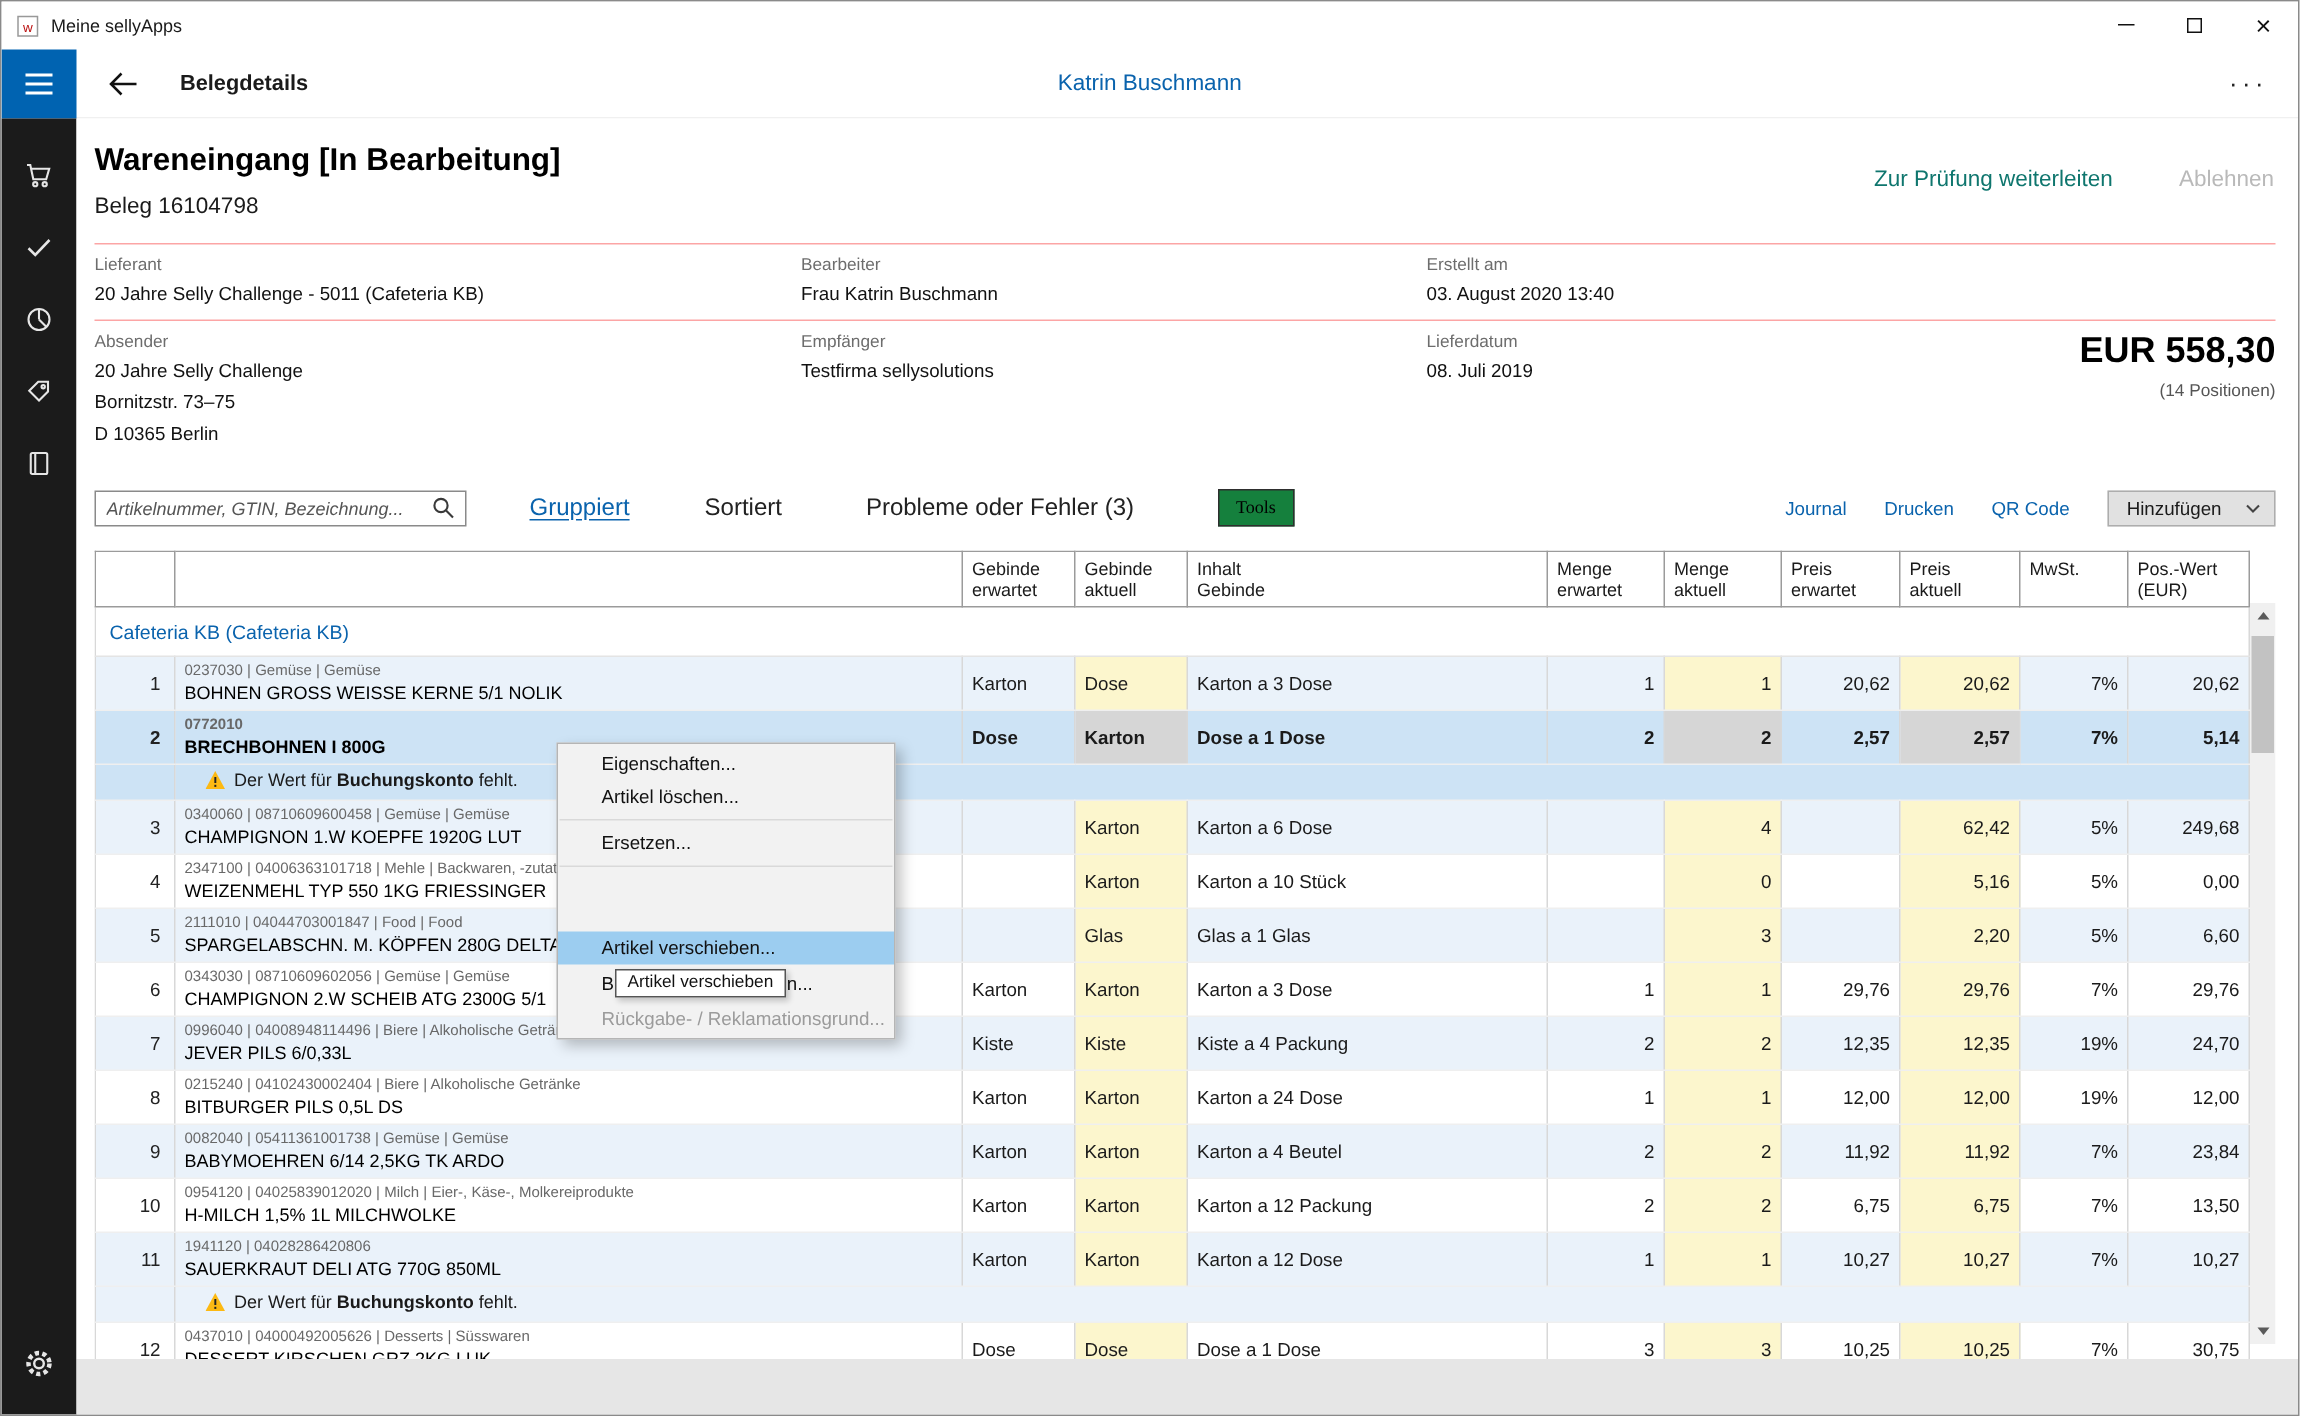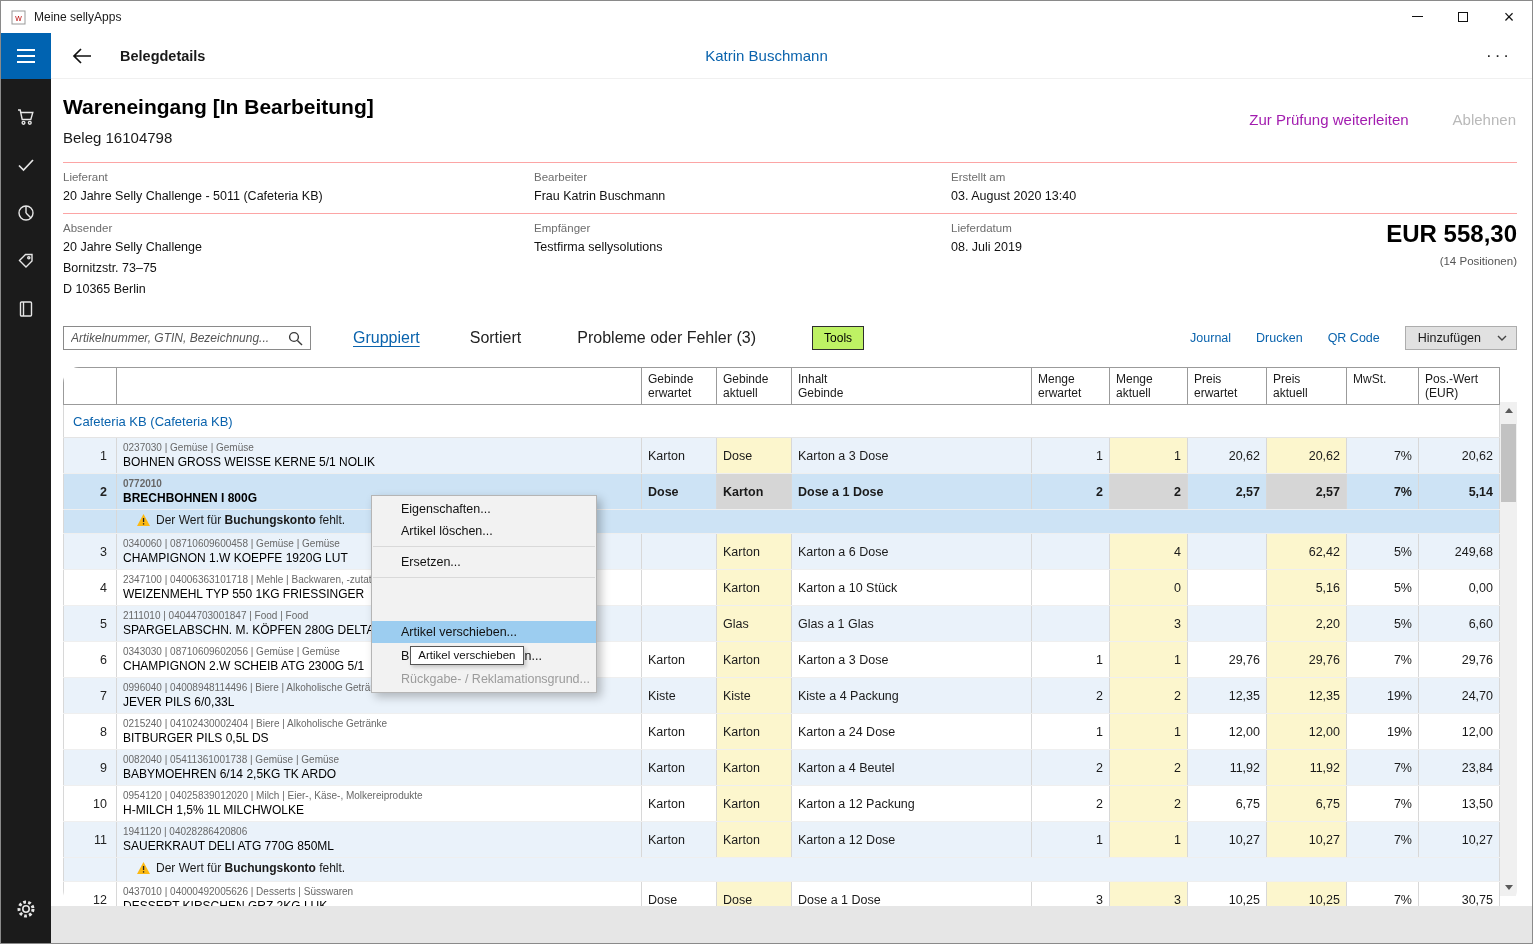--- a/index.html
+++ b/index.html
@@ -31,48 +31,48 @@
   .side-bottom { margin-top:auto; margin-bottom:10px; }
 
   
   .main { position:absolute; left:50px; top:78px; right:0; bottom:37px; background:#fff; overflow:hidden; }
   .footer { position:absolute; left:50px; right:0; bottom:0; height:37px; background:#e6e6e6; }
 
   .doc-head { position:relative; padding:16px 15px 0 12px; }
   .doc-title { font-size:21px; font-weight:bold; color:#000; }
   .doc-beleg { margin-top:10px; font-size:15px; }
   .doc-actions { position:absolute; right:16px; top:32px; display:flex; gap:44px; font-size:15px; }
-  .link-forward { color:#a21caf; cursor:pointer; }
+  .link-forward { color:#0f766e; cursor:pointer; }
   .link-reject { color:#b9b9b9; cursor:pointer; }
 
   .info-grid { margin:16px 15px 0 12px; }
   .info-row { display:grid; grid-template-columns:471px 417px 1fr; border-top:1px solid #fca5a5; padding:8px 0 10px; position:relative; }
   .fld-label { font-size:11.5px; color:#6d6d6d; display:block; margin-bottom:6px; }
   .fld-value { font-size:12.5px; color:#111; }
   .addr div { margin-bottom:7px; }
   .total-box { position:absolute; right:0; top:6px; text-align:right; }
   .total-amount { font-size:24px; font-weight:bold; color:#000; }
   .total-pos { font-size:11.5px; color:#555; margin-top:7px; }
 
   
   .toolbar { position:absolute; top:247px; left:12px; right:15px; display:flex; align-items:center;justify-content:flex-end; }
   .search-box { width:248px; height:24px; border:1px solid #8a8a8a; display:flex; align-items:center; padding:0 7px; background:#fff; }
   .search-box input { border:none; outline:none; flex:1; font-size:12px; color:#333; background:transparent; font-family:inherit; }
   .search-box input::placeholder { font-style:italic; color:#555; }
   .tb-link { font-size:16px; color:#222; cursor:pointer; }
   .tb-gruppiert { margin-left:42px; color:#0a63ad; text-decoration:underline; text-underline-offset:3px; }
   .tb-sortiert { margin-left:50px; }
   .tb-probleme { margin-left:56px; }
-  .tools-btn { margin-left:56px; border:1px solid #2e2e2e; background:#bef264; padding:4px 11px; font-size:12px; cursor:pointer; }
+  .tools-btn { margin-left:56px; border:1px solid #2e2e2e; background:#15803d; padding:4px 11px; font-size:12px; cursor:pointer;font-family:Liberation Serif, serif; }
   .tb-right { margin-left:auto; display:flex; align-items:center; gap:25px; }
   .tb-right .blue { color:#0a63ad; font-size:12.5px; cursor:pointer; }
   .add-btn { background:#e1e1e1; border:1px solid #adadad; height:24px; display:flex; align-items:center; gap:16px; padding:0 9px 0 12px; font-size:12.5px; cursor:pointer; }
 
   
-  .table-wrap { position:absolute; top:288px; left:12px; right:15px; bottom:0; overflow:hidden;border-radius:16px; }
+  .table-wrap { position:absolute; top:288px; left:12px; right:15px; bottom:0; overflow:hidden; }
   table { border-collapse:collapse; table-layout:fixed; width:calc(100% - 17px); }
   th { border:1px solid #9b9b9b; font-weight:normal; text-align:left; vertical-align:top; padding:4px 6px; font-size:12px; line-height:14px; white-space:pre-line; height:34px; background:#fff; }
   td { border-right:1px solid #d8d8d8; border-bottom:1px solid #efefef; padding:2px 6px; vertical-align:middle; font-size:12.5px; }
   td:first-child { border-left:1px solid #d8d8d8; }
   .group-row td { color:#0a63ad; font-size:13px; padding:9px 6px 8px 9px; border-bottom:1px solid #e4e4e4; background:#fff; }
   .num { text-align:right; padding-right:9px; color:#222; }
   .desc { padding:4px 6px; }
   .meta { font-size:10px; color:#686868; margin-bottom:2px; white-space:nowrap; overflow:hidden; }
   .name { font-size:12px; color:#000; white-space:nowrap; overflow:hidden; }
   .cell-r { text-align:right; }

